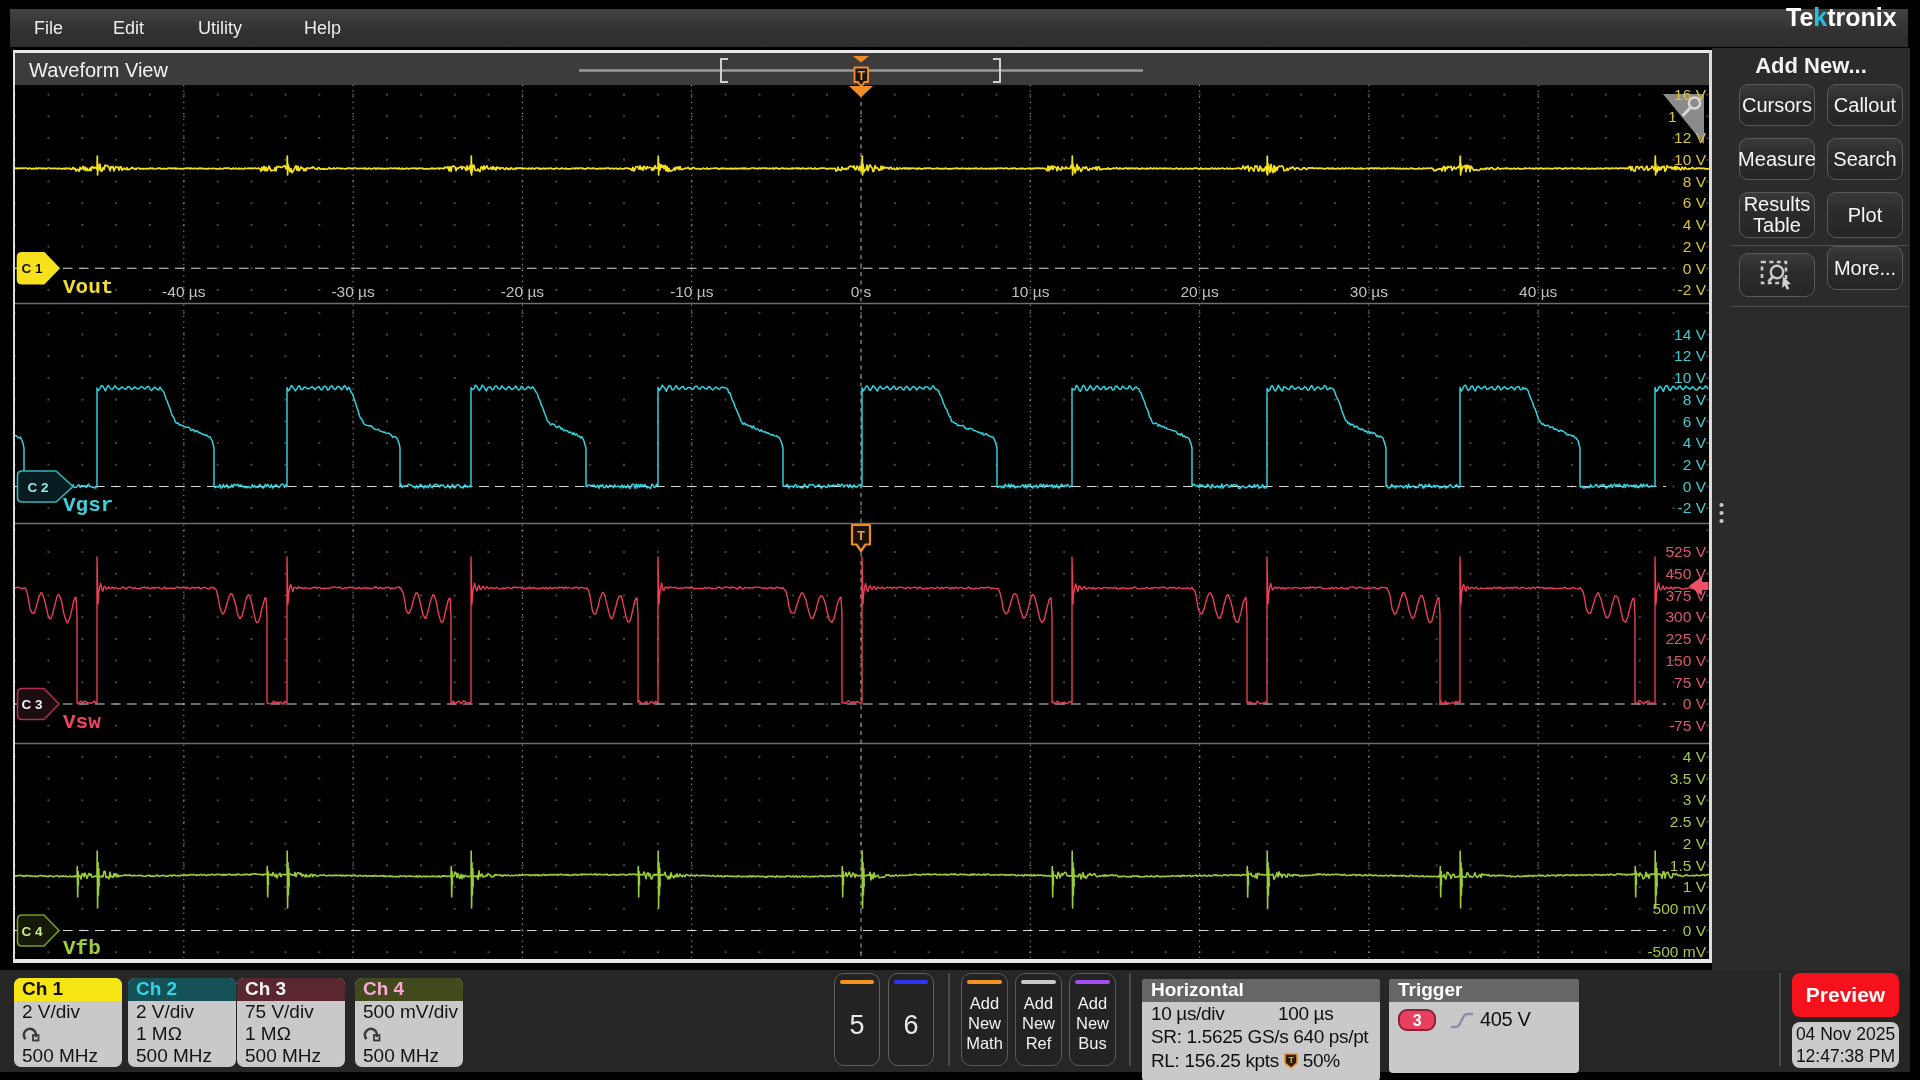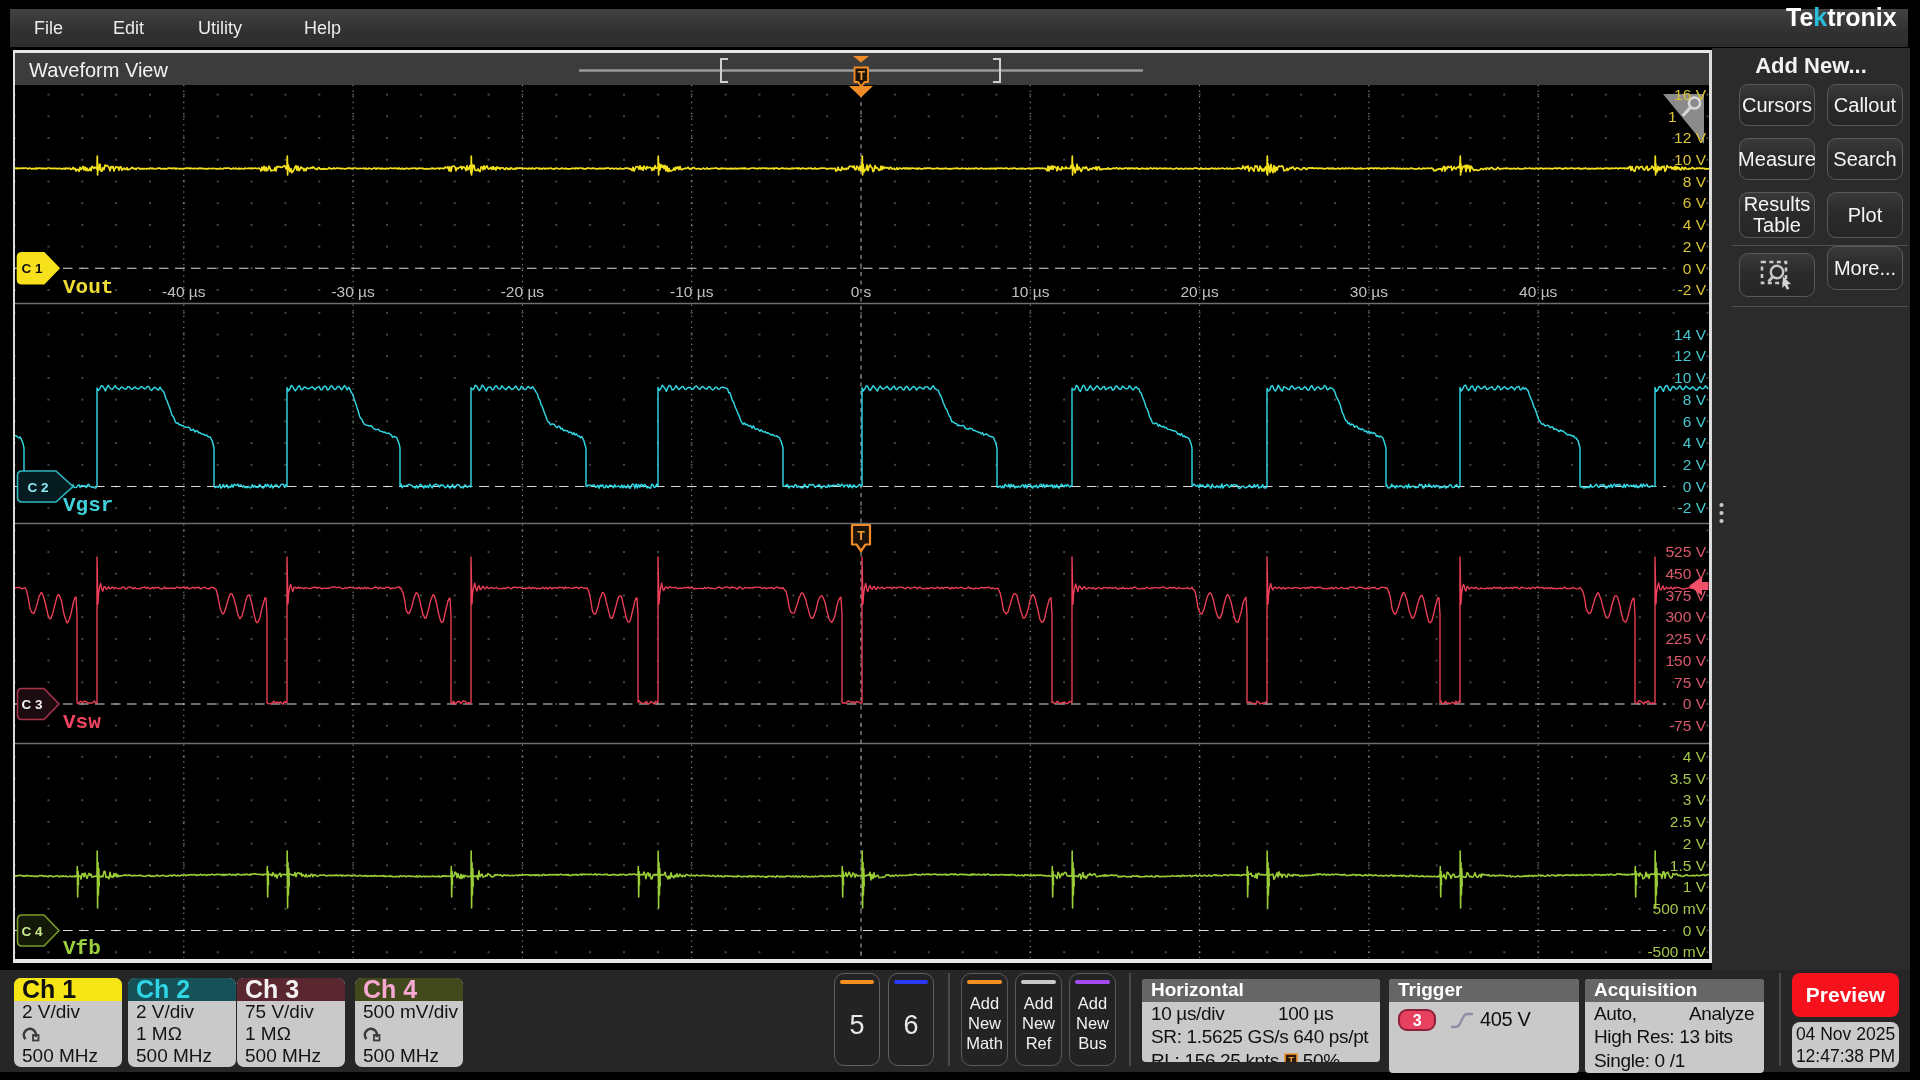--- a/index.html
+++ b/index.html
@@ -21,21 +21,21 @@
 #rpanel { left:1712px; top:48px; width:198px; height:924px; background:#2b2b2b; }
 #rpanel .hd { position:absolute; top:5px; left:0; width:100%; text-align:center;
   font-size:22px; font-weight:bold; color:#f2f2f2; }
 .rbtn { position:absolute; width:76px; background:linear-gradient(180deg,#3a3a3a,#2b2b2b 45%,#262626);
   border:1px solid #585858; border-radius:9px; color:#f5f5f5; font-size:20px;
   display:flex; align-items:center; justify-content:center; text-align:center; line-height:21px; }
 .sep { position:absolute; left:20px; width:176px; height:1px; background:#505050; }
 #bottom { left:0; top:970px; width:1910px; height:102px; background:#262626; }
 .chb { position:absolute; top:8px; width:108px; height:89px; background:#c9c9c9;
   border-radius:7px; overflow:hidden; }
-.chh { height:23px; font-size:25px; font-weight:bold; padding:0 0 0 8px; line-height:22px; }
+.chh { height:23px; font-size:19px; font-weight:bold; padding:0 0 0 8px; line-height:22px; }
 .chl { font-size:19px; color:#141414; padding-left:8px; height:22px; line-height:22px; }
 .nbtn { position:absolute; top:3px; width:46px; height:93px; background:#232323;
   border:1.5px solid #606060; border-radius:10px; color:#e8e8e8; text-align:center; }
 .nbtn .st { margin:6px auto 0; width:34px; height:3.5px; border-radius:2px; }
 .nbtn .nm { margin-top:26px; font-size:27px; }
 .abtn { position:absolute; top:3px; width:47px; height:93px; background:#232323;
   border:1.5px solid #5a5a5a; border-radius:10px; color:#f2f2f2; text-align:center; }
 .abtn .st { margin:6px auto 9px; width:35px; height:3.5px; border-radius:2px; }
 .abtn .tx { font-size:16.5px; line-height:20px; }
 .vsep { position:absolute; top:3px; width:1.5px; height:93px; background:#4a4a4a; }
@@ -128,44 +128,38 @@
     </div>
   <div class="abtn" style="left:1015px">
       <div class="st" style="background:#c8c8c8"></div>
       <div class="tx">Add<br>New<br>Ref</div>
     </div>
   <div class="abtn" style="left:1069px">
       <div class="st" style="background:#a44cf2"></div>
       <div class="tx">Add<br>New<br>Bus</div>
     </div>
   <div class="vsep" style="left:1129px"></div>
-  <div class="panel" style="left:1142px;width:238px;height:83px">
+  <div class="panel" style="left:1142px;width:238px;height:102px">
     <div class="ph">Horizontal</div>
     <div class="pr">10 µs/div<span style="position:absolute;left:136px">100 µs</span></div>
     <div class="pr">SR: 1.5625 GS/s 640 ps/pt</div>
     <div class="pr">RL: 156.25 kpts <svg width="14" height="16" viewBox="0 0 14 16" style="vertical-align:-2px">
           <polygon points="1,1 13,1 13,10 7,15 1,10" fill="#2a1c08" stroke="#f0922a" stroke-width="1.6"></polygon>
           <text x="7" y="10" text-anchor="middle" font-size="9" font-weight="bold" fill="#f0a038" font-family="Liberation Sans, sans-serif">T</text>
         </svg> 50%</div>
   </div>
   <div class="panel" style="left:1389px;width:190px;height:94px">
     <div class="ph">Trigger</div>
     <div class="pr" style="height:70px;padding-top:5px">
       <span style="display:inline-block;width:38px;height:22px;background:#e8415f;border:2px solid #8f1f38;border-radius:9px;color:#fff;font-size:16px;font-weight:bold;text-align:center;line-height:19px;vertical-align:middle">3</span>
       <span style="display:inline-block;margin-left:8px"><svg width="26" height="22" viewBox="0 0 26 22" style="vertical-align:middle">
             <path d="M2,18 h5 c3,0 3.5,-2.5 5.5,-6.5 c2,-4 2.5,-6.5 5.5,-6.5 h6" fill="none" stroke="#8e8ea8" stroke-width="2.4"></path>
           </svg></span>
       <span style="display:inline-block;margin-left:0;font-size:20px;vertical-align:middle">405 V</span>
     </div>
-  </div>
-  <div class="panel" style="left:1585px;width:179px;height:94px">
-    <div class="ph">Acquisition</div>
-    <div class="pr">Auto,<span style="position:absolute;left:104px">Analyze</span></div>
-    <div class="pr">High Res: 13 bits</div>
-    <div class="pr">Single: 0 /1</div>
   </div>
   <div class="vsep" style="left:1779px"></div>
 </div>
 <div class="abs" id="preview">Preview</div>
 <div class="abs" id="clock">04 Nov 2025<br>12:47:38 PM</div>
 <svg width="1920" height="1080" viewBox="0 0 1920 1080" style="position:absolute;left:0;top:0;pointer-events:none" font-family="Liberation Sans, sans-serif">
 <defs>
       <pattern id="dg1" patternUnits="userSpaceOnUse" width="33.857" height="21.71" patternTransform="translate(844.0715,257.445)">
         <circle cx="16.9285" cy="10.855" r="0.75" fill="#b0b0b0"></circle>
       </pattern>

